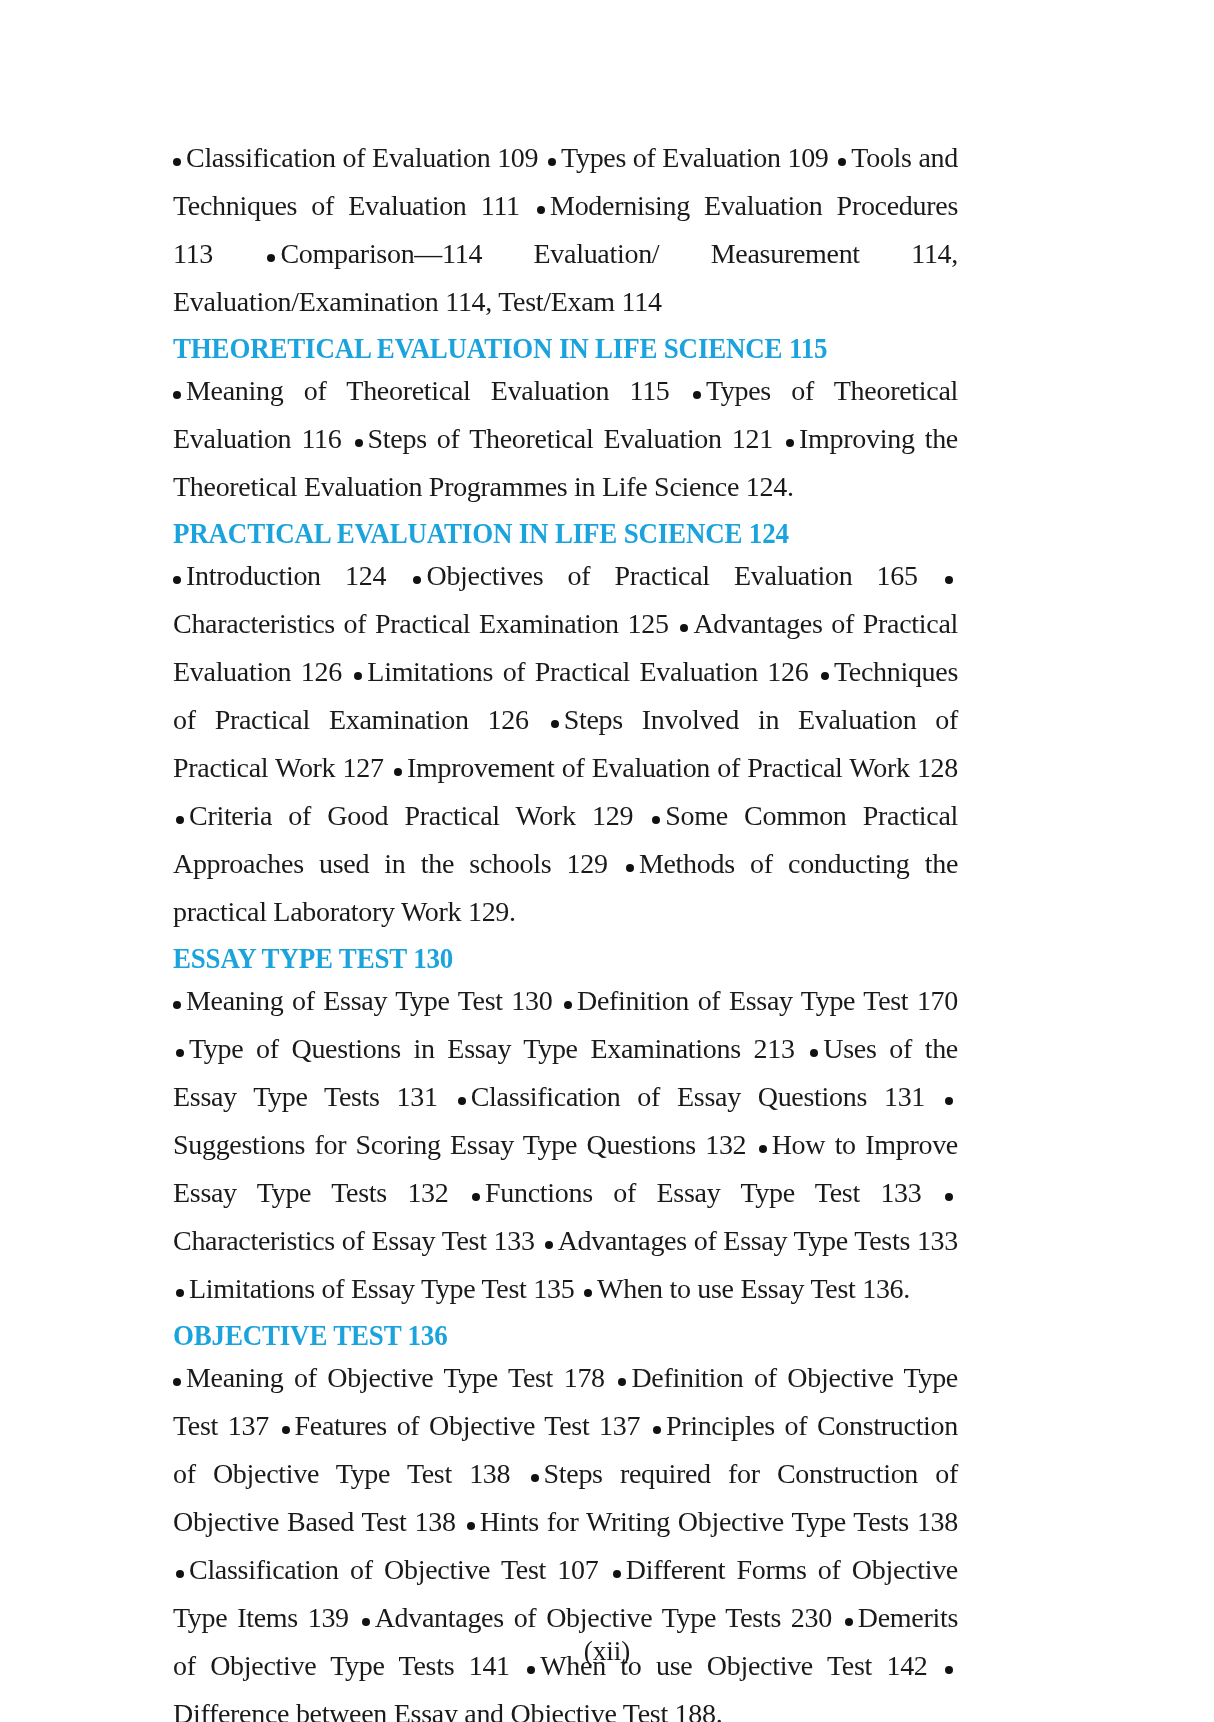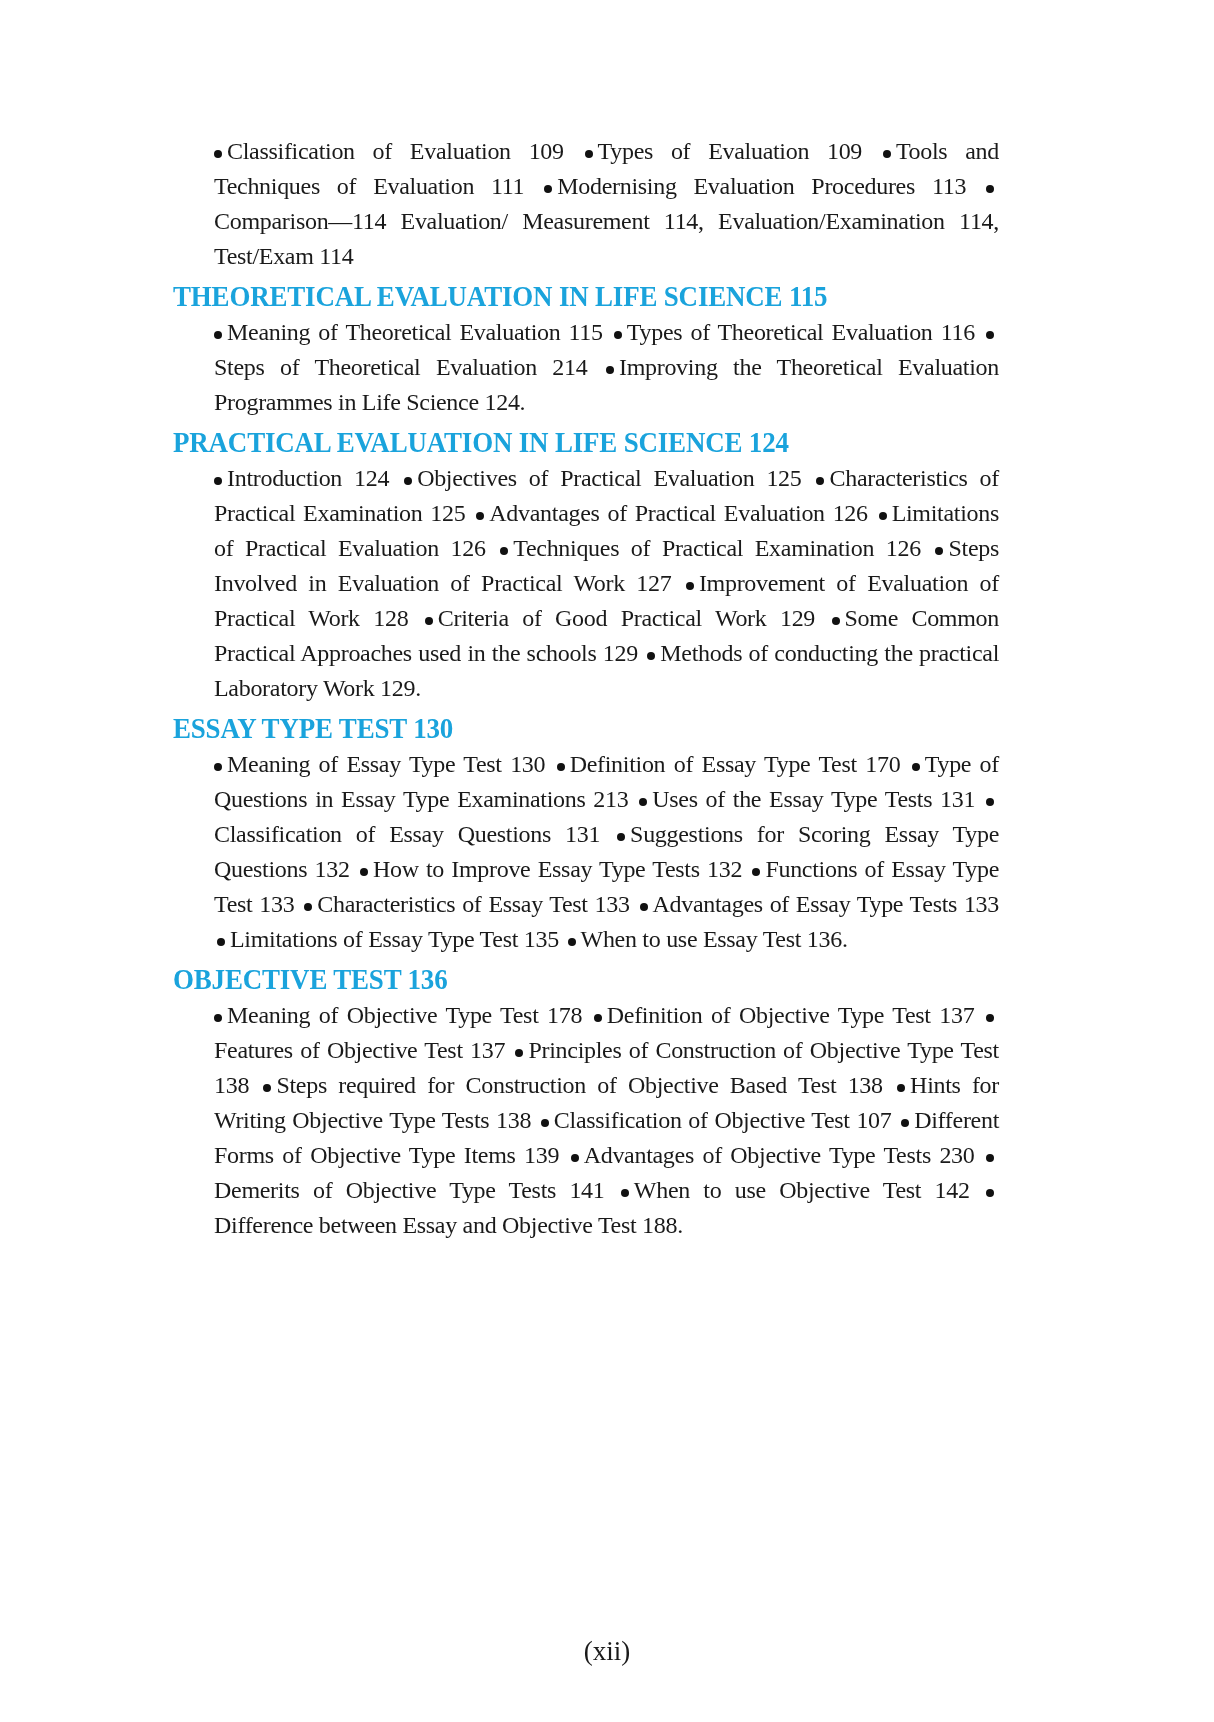--- a/index.html
+++ b/index.html
@@ -36,24 +36,23 @@
       line-height: 36px;
       letter-spacing: -0.2px;
       margin: 0;
       margin-top: 4px;
       margin-bottom: 1px;
       transform: scaleX(0.93);
       transform-origin: left center;
       white-space: nowrap;
     }
     .entry-block {
-      margin-left: 41px;
       width: 785px;
-      font-size: 24px;
-      line-height: 35px;
+      font-size: 28px;
+      line-height: 48px;
       text-align: justify;
       text-align-last: left;
       letter-spacing: -0.3px;
     }
     .entry-block .item {
       display: inline;
     }
     .bullet {
       display: inline-block;
       width: 8px;
@@ -91,28 +90,28 @@
       <span class="item"><span class="bullet"></span><span>Types of Evaluation 109</span> </span>
       <span class="item"><span class="bullet"></span><span>Tools and Techniques of Evaluation 111</span> </span>
       <span class="item"><span class="bullet"></span><span>Modernising Evaluation Procedures 113</span> </span>
       <span class="item"><span class="bullet"></span><span>Comparison—114 Evaluation/ Measurement 114, Evaluation/Examination 114, Test/Exam 114</span></span>
     </div>
 
     <h2 class="section-heading">THEORETICAL EVALUATION IN LIFE SCIENCE 115</h2>
     <div class="entry-block">
       <span class="item"><span class="bullet"></span><span>Meaning of Theoretical Evaluation 115</span> </span>
       <span class="item"><span class="bullet"></span><span>Types of Theoretical Evaluation 116</span> </span>
-      <span class="item"><span class="bullet"></span><span>Steps of Theoretical Evaluation 214</span> </span>
+      <span class="item"><span class="bullet"></span><span>Steps of Theoretical Evaluation 121</span> </span>
       <span class="item"><span class="bullet"></span><span>Improving the Theoretical Evaluation Programmes in Life Science 124.</span></span>
     </div>
 
     <h2 class="section-heading">PRACTICAL EVALUATION IN LIFE SCIENCE 124</h2>
     <div class="entry-block">
       <span class="item"><span class="bullet"></span><span>Introduction 124</span> </span>
-      <span class="item"><span class="bullet"></span><span>Objectives of Practical Evaluation 125</span> </span>
+      <span class="item"><span class="bullet"></span><span>Objectives of Practical Evaluation 165</span> </span>
       <span class="item"><span class="bullet"></span><span>Characteristics of Practical Examination 125</span> </span>
       <span class="item"><span class="bullet"></span><span>Advantages of Practical Evaluation 126</span> </span>
       <span class="item"><span class="bullet"></span><span>Limitations of Practical Evaluation 126</span> </span>
       <span class="item"><span class="bullet"></span><span>Techniques of Practical Examination 126</span> </span>
       <span class="item"><span class="bullet"></span><span>Steps Involved in Evaluation of Practical Work 127</span> </span>
       <span class="item"><span class="bullet"></span><span>Improvement of Evaluation of Practical Work 128</span> </span>
       <span class="item"><span class="bullet"></span><span>Criteria of Good Practical Work 129</span> </span>
       <span class="item"><span class="bullet"></span><span>Some Common Practical Approaches used in the schools 129</span> </span>
       <span class="item"><span class="bullet"></span><span>Methods of conducting the practical Laboratory Work 129.</span></span>
     </div>

